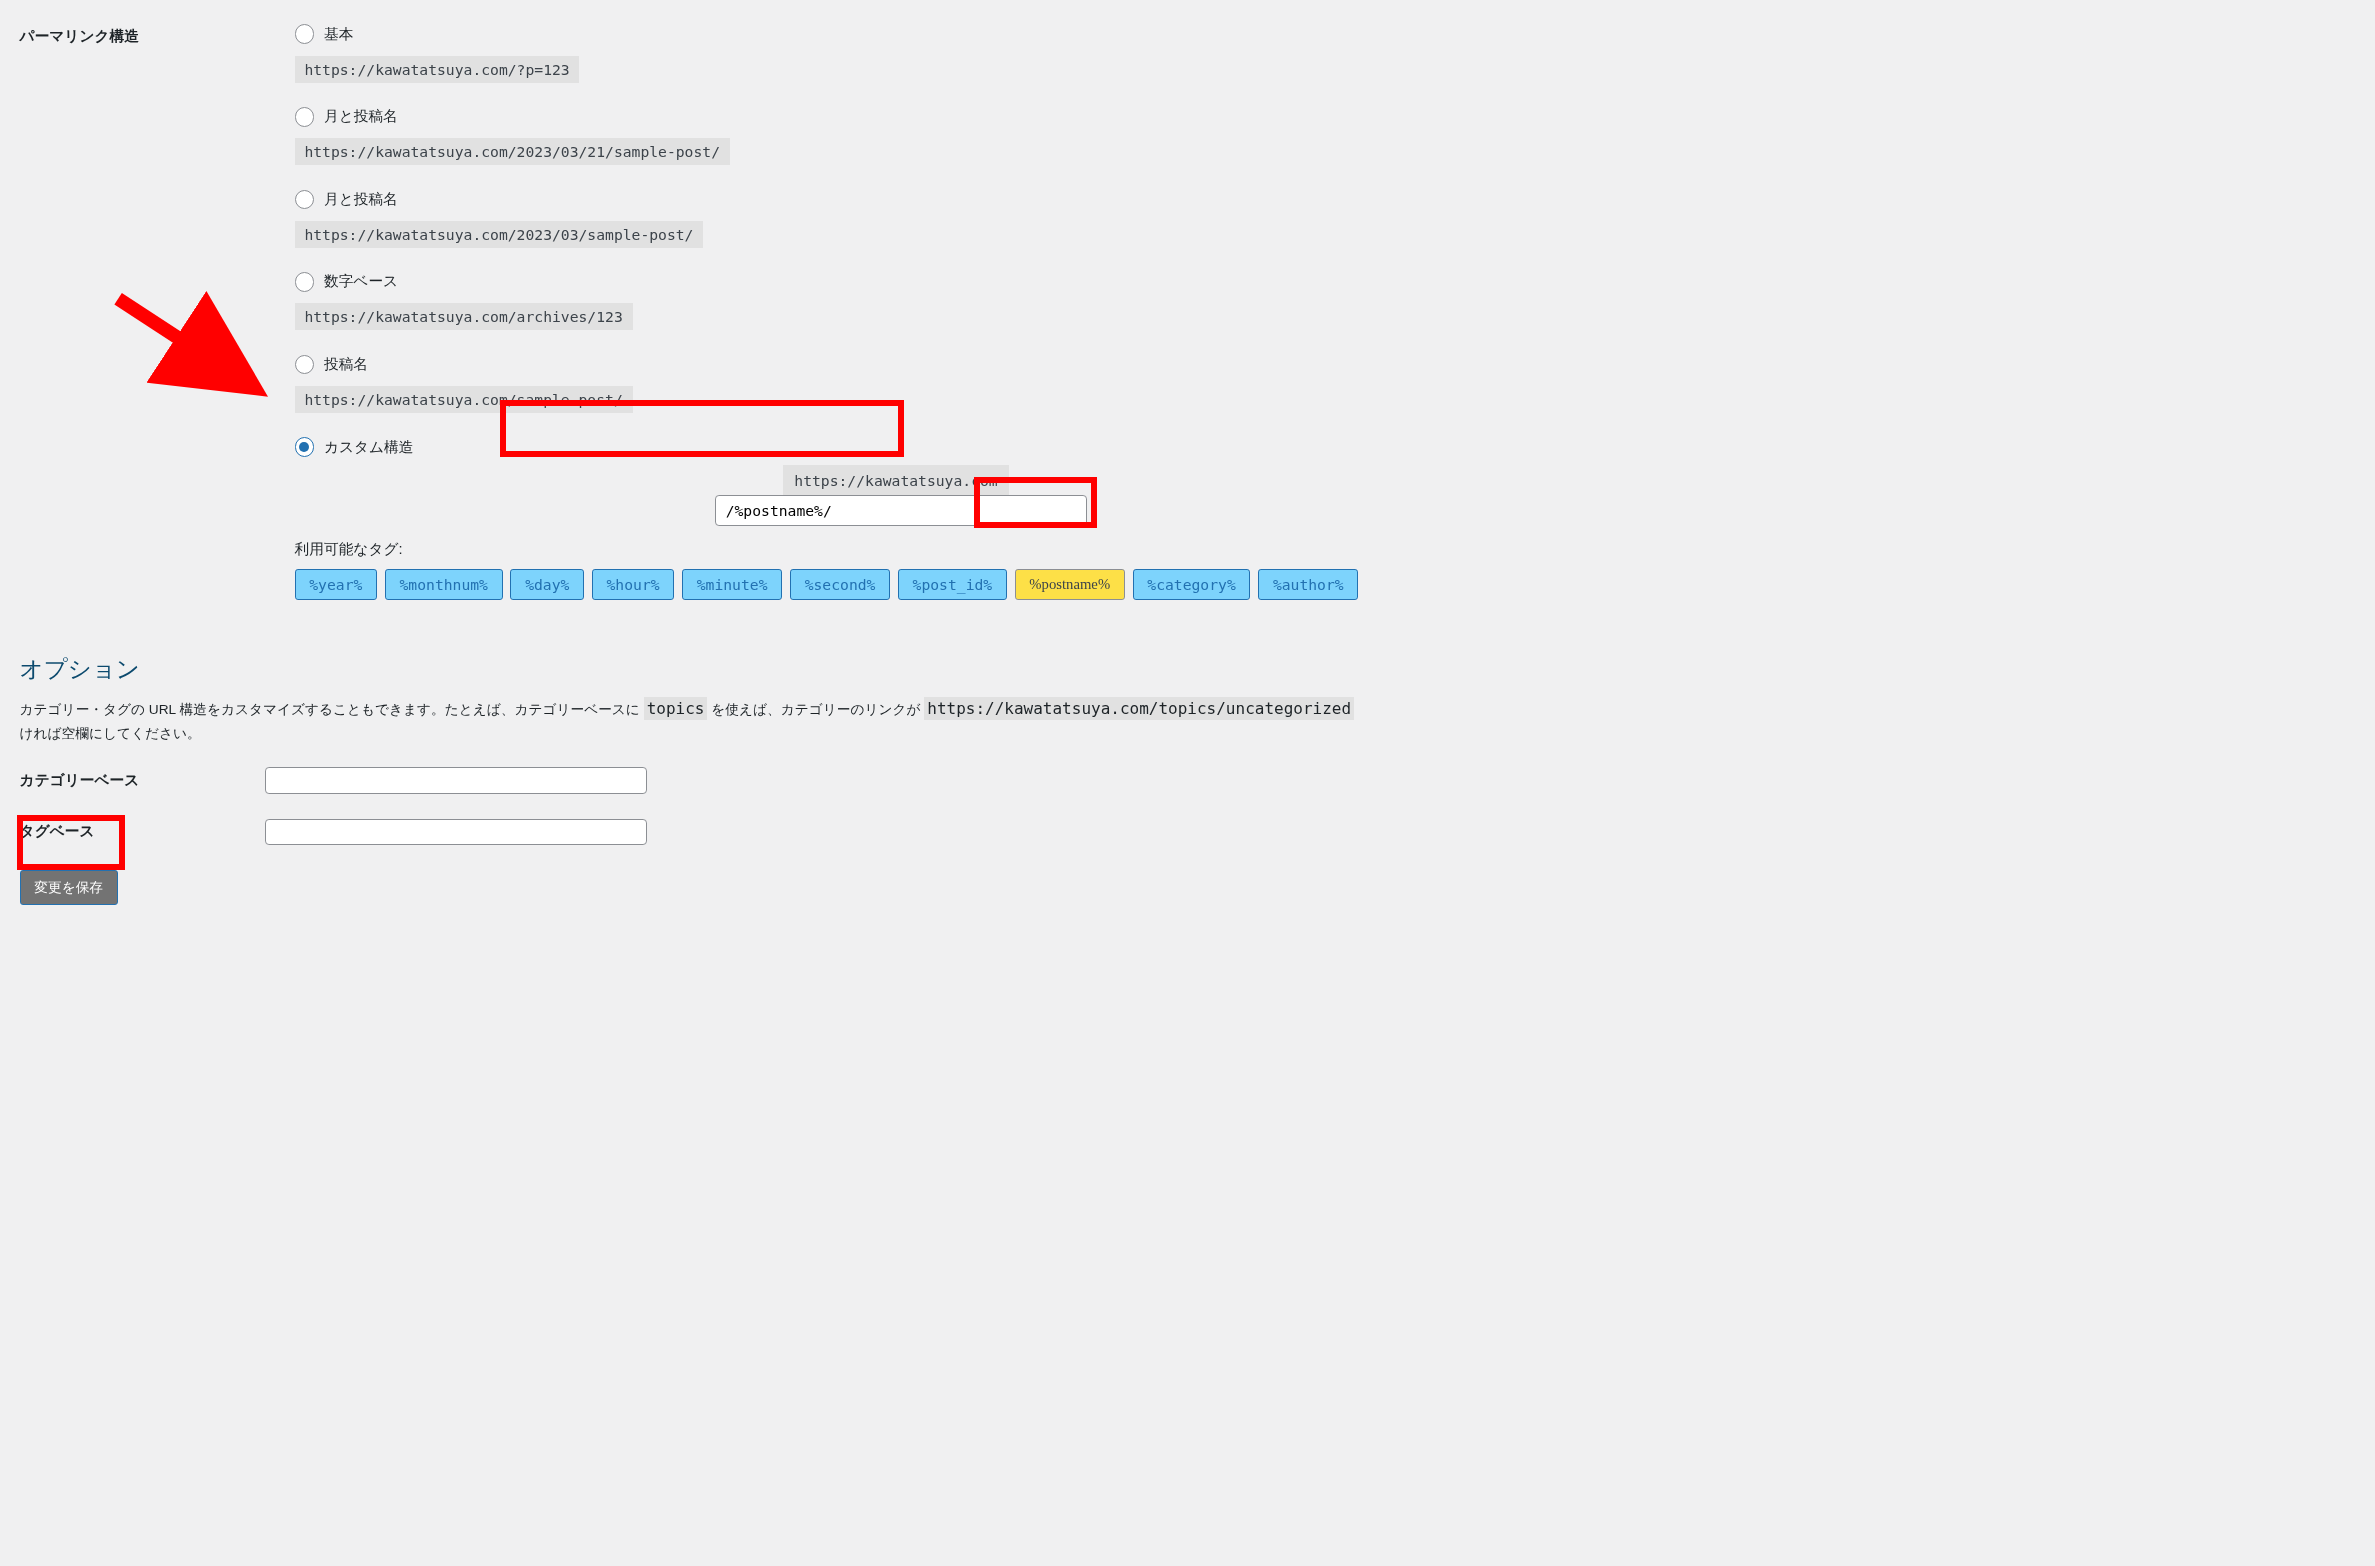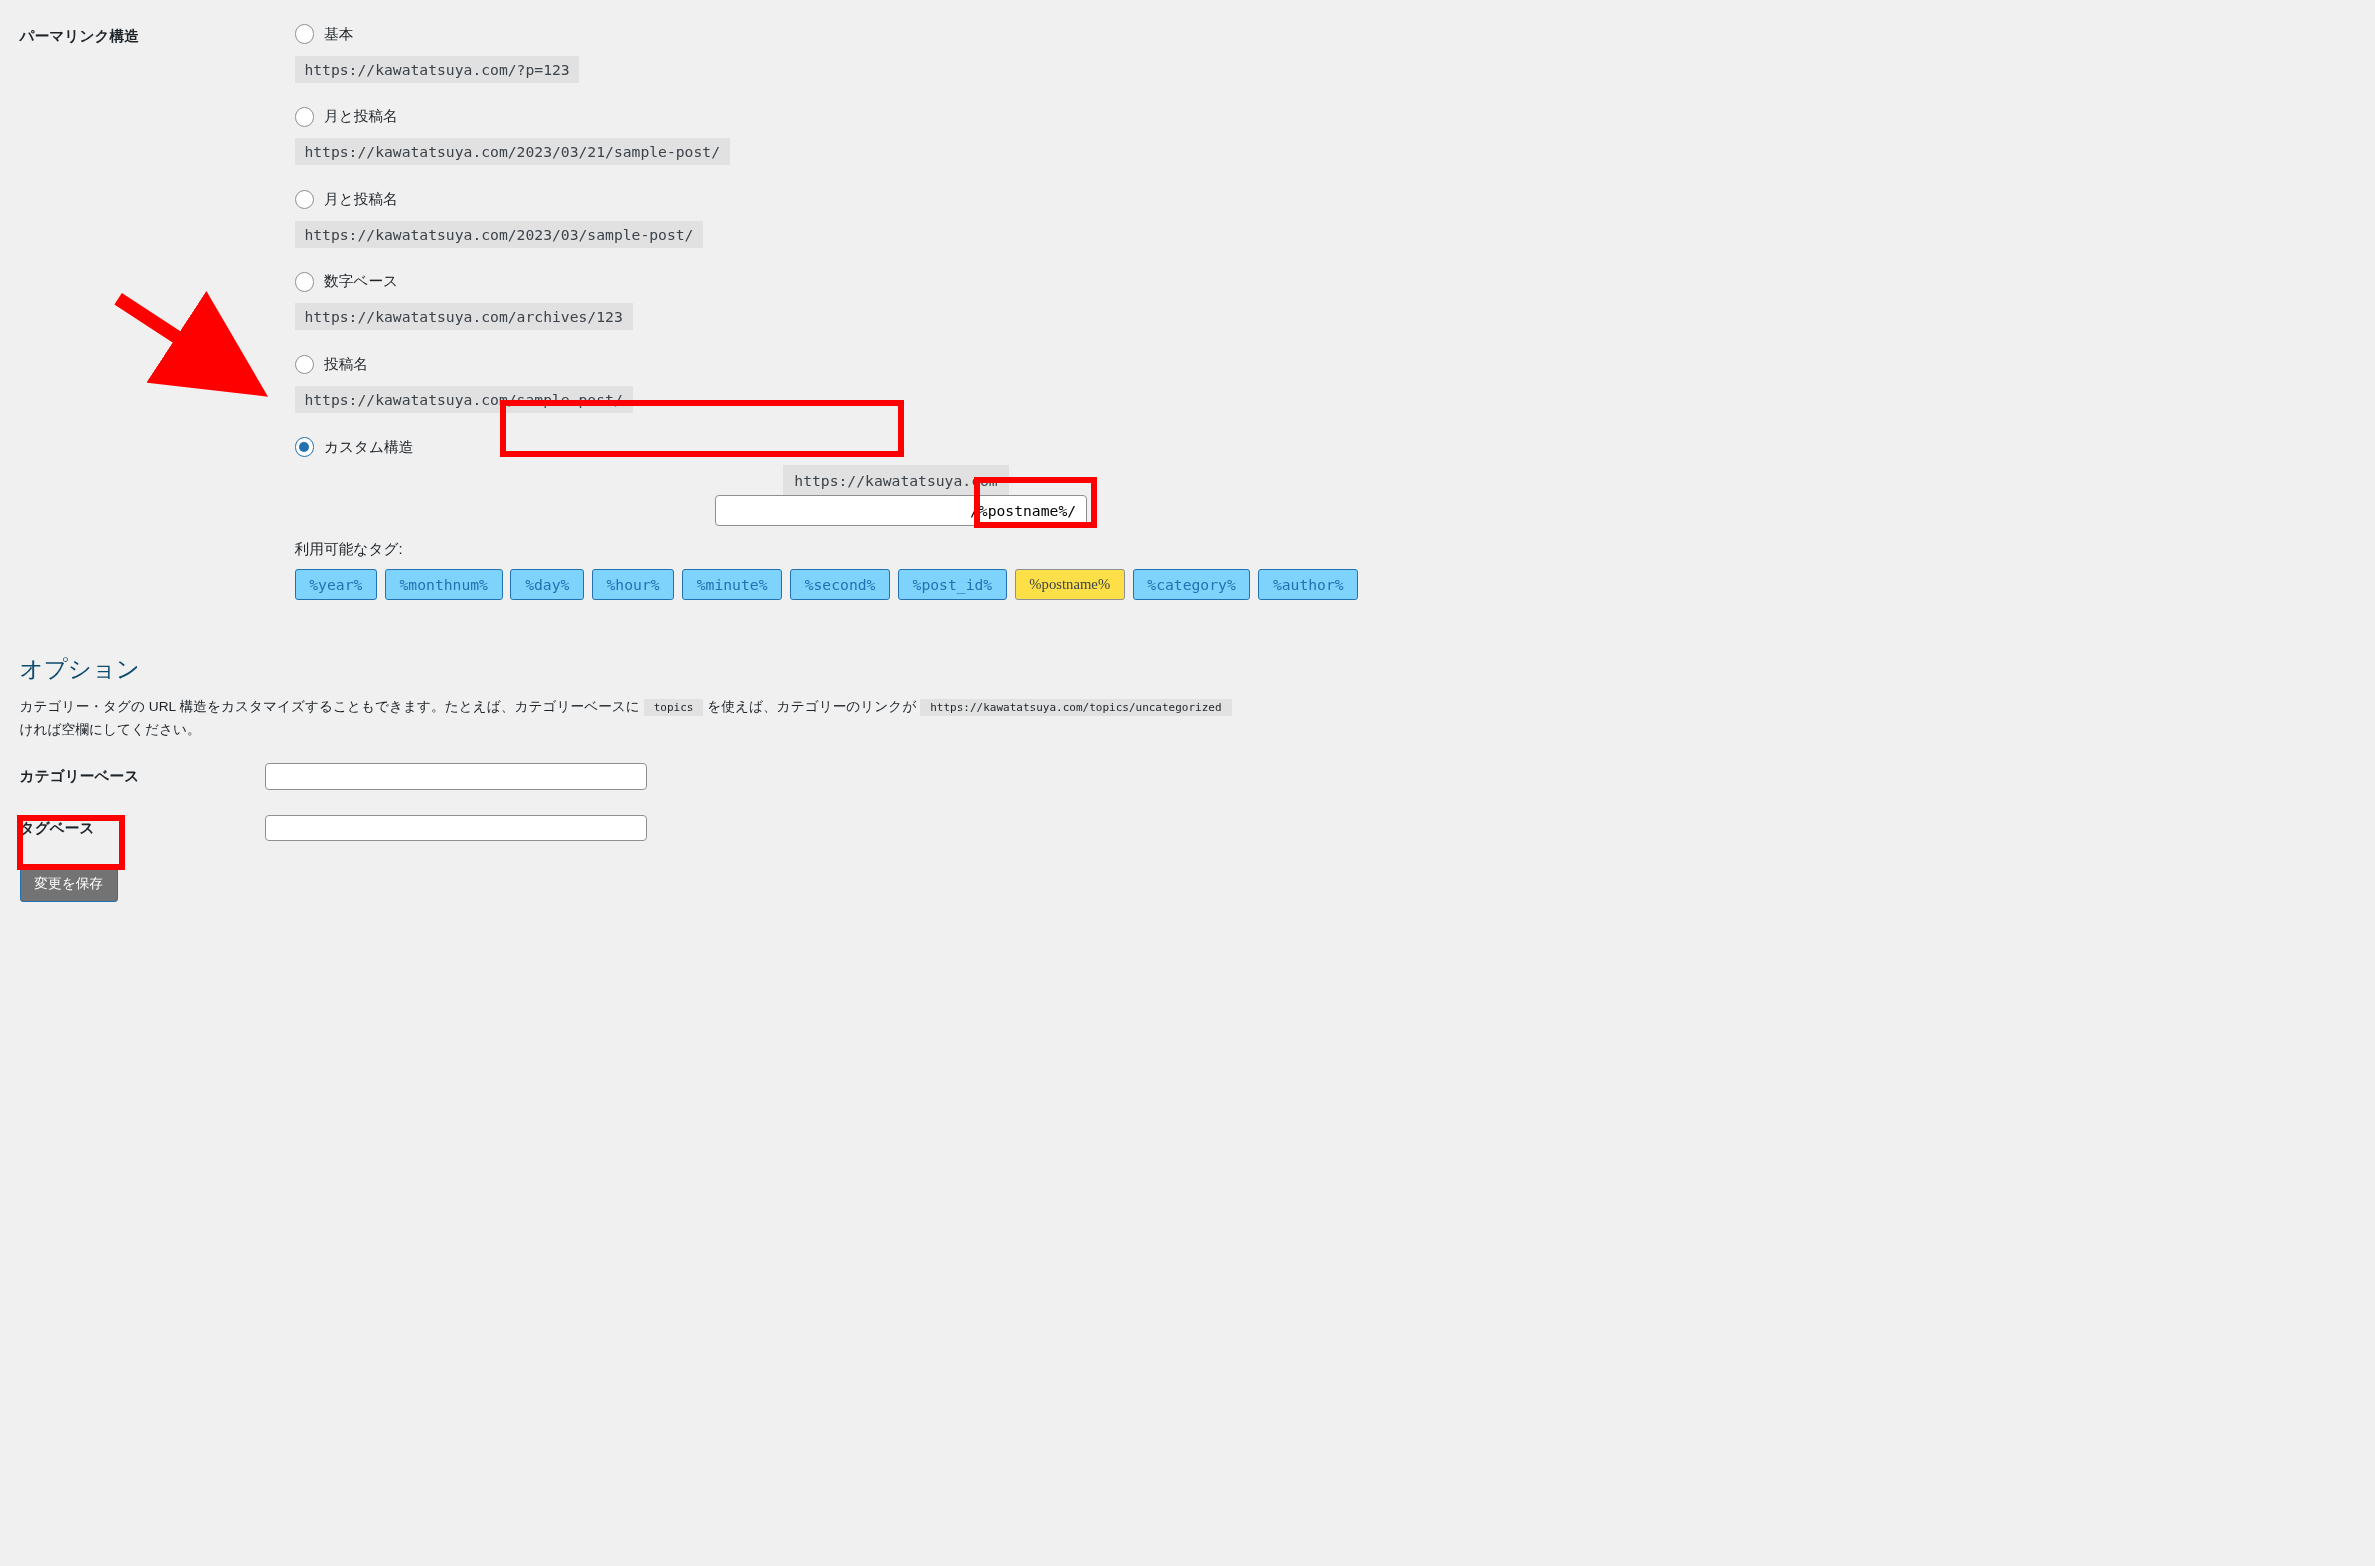--- a/index.html
+++ b/index.html
@@ -53,21 +53,20 @@
     }
     .custom-input {
       font-family: Consolas, Monaco, monospace;
       font-size: 14.7px;
       padding: 5.9px 9.8px;
       border: 1px solid #8c8f94;
       border-radius: 3.9px;
       width: 372px;
       margin-left: 9.8px;
       background: #fff;
-      text-align: right;
     }
     .available-tags-label { margin: 13.7px 0 9.8px 0; display: block; }
     .tags-row { display: flex; gap: 7.8px; flex-wrap: wrap; }
     .tag-btn {
       border: 1px solid #2271b1;
       color: #2271b1;
       background: #7dd3fc;
       font-family: Consolas, Monaco, monospace;
       font-size: 14.7px;
       padding: 5.9px 13.7px;
@@ -118,22 +117,22 @@
       z-index: 10;
     }
     .arrow {
       position: absolute;
       z-index: 10;
       pointer-events: none;
     }
     .inline-code {
       background: #e1e1e1;
       font-family: Consolas, Monaco, monospace;
-      padding: 2px 10px;
-      font-size: 11px;
+      padding: 2px 3px;
+      font-size: 16px;
     }
   </style>
 </head>
 <body>
 
 
 
 
 <svg class="arrow" style="left:103px; top:284px;" width="167" height="127" viewBox="0 0 170 130">
   <defs>

